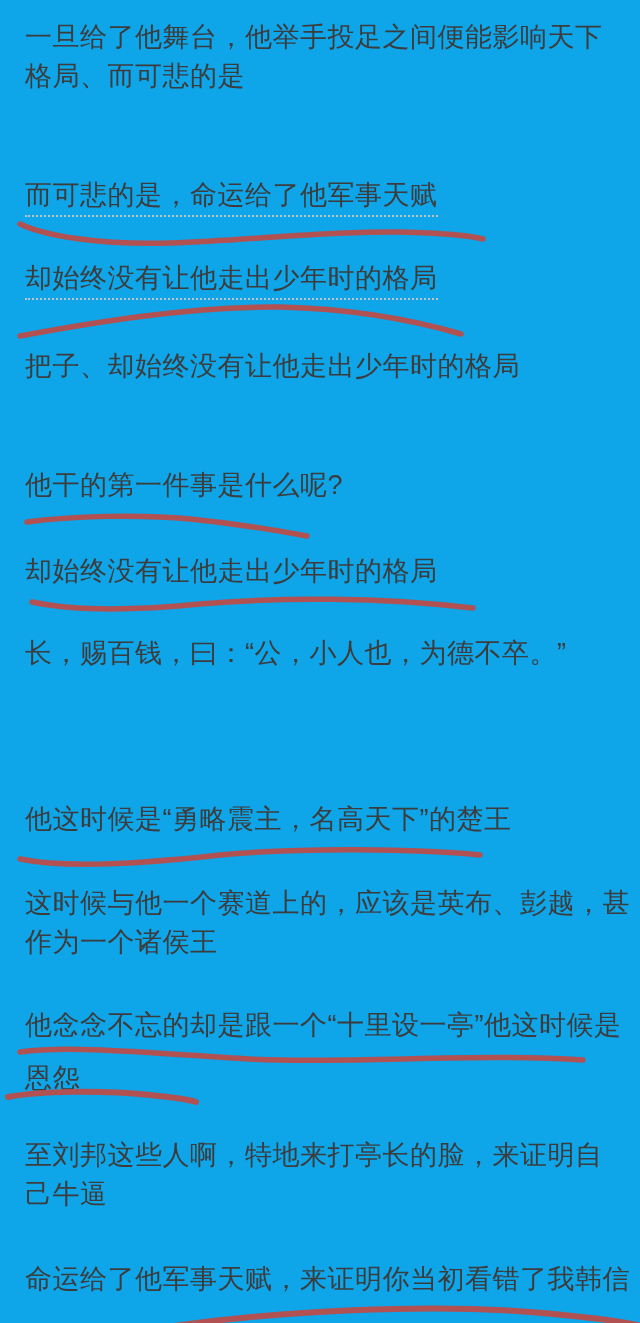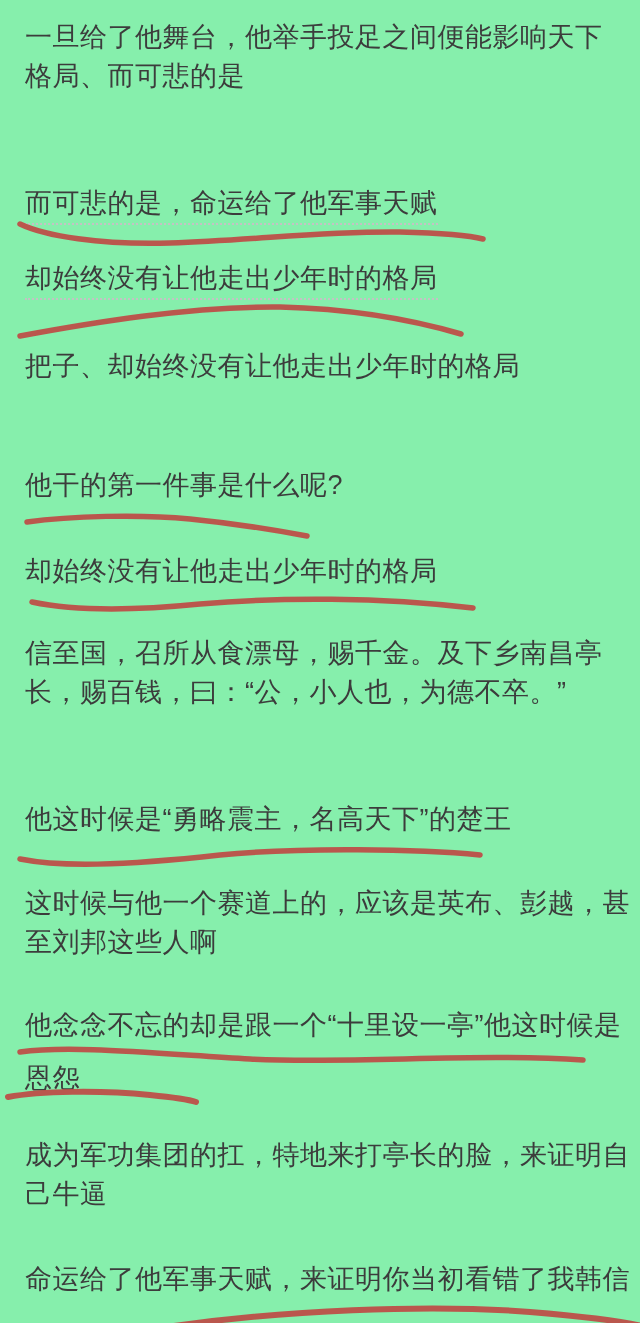--- a/index.html
+++ b/index.html
@@ -1,20 +1,20 @@
 <!DOCTYPE html>
 <html><head>
 <meta charset="utf-8">
 <style>
   html,body{margin:0;padding:0;}
   .page{
     position:relative;
     width:640px;
     height:1323px;
-    background:#86efac;
+    background:#0ea5e9;
     overflow:hidden;
     font-family:"Liberation Sans", sans-serif;
   }
   .para{
     position:absolute;
     left:25px;
     width:594px;
     color:#3c3c3c;
     font-size:27px;
     letter-spacing:0.5px;
@@ -47,61 +47,60 @@
 </head>
 <body>
 
 <div class="page">
 
   <div class="para" style="top:18px">
     <div class="line">一旦给了他舞台，他举手投足之间便能影响天下</div>
     <div class="line">格局、而可悲的是</div>
   </div>
 
-  <div class="para dotted" style="top:184px">
+  <div class="para dotted" style="top:176px">
     <div class="line"><span class="dotted-text">而可悲的是，命运给了他军事天赋</span></div>
   </div>
 
   <div class="para dotted" style="top:259px">
     <div class="line"><span class="dotted-text">却始终没有让他走出少年时的格局</span></div>
   </div>
 
   <div class="para" style="top:347px">
     <div class="line">把子、却始终没有让他走出少年时的格局</div>
   </div>
 
   <div class="para" style="top:466px">
     <div class="line">他干的第一件事是什么呢?</div>
   </div>
 
   <div class="para" style="top:552px">
     <div class="line">却始终没有让他走出少年时的格局</div>
   </div>
 
   <div class="para" style="top:634px">
-    <div class="line">信至国，召所从食漂母，赐千金。及下乡南昌亭</div>
     <div class="line">长，赐百钱，曰：“公，小人也，为德不卒。”</div>
   </div>
 
   <div class="para" style="top:800px">
     <div class="line">他这时候是“勇略震主，名高天下”的楚王</div>
   </div>
 
   <div class="para" style="top:884px">
     <div class="line">这时候与他一个赛道上的，应该是英布、彭越，甚</div>
-    <div class="line">至刘邦这些人啊</div>
+    <div class="line">作为一个诸侯王</div>
   </div>
 
   <div class="para" style="top:1006px">
     <div class="line gap-after">他念念不忘的却是跟一个“十里设一亭”他这时候是</div>
     <div class="line">恩怨</div>
   </div>
 
   <div class="para" style="top:1136px">
-    <div class="line">成为军功集团的扛，特地来打亭长的脸，来证明自</div>
+    <div class="line">至刘邦这些人啊，特地来打亭长的脸，来证明自</div>
     <div class="line">己牛逼</div>
   </div>
 
   <div class="para" style="top:1260px">
     <div class="line">命运给了他军事天赋，来证明你当初看错了我韩信</div>
   </div>
 
   <svg class="marker-overlay" viewBox="0 0 640 1323" xmlns="http://www.w3.org/2000/svg">
     <path stroke-width="5.5" d="M20,224 C45,236 100,245 170,243 C260,240 320,231 400,232 C440,233 468,235 483,239"></path>
     <path stroke-width="5.5" d="M20,336 C90,323 190,306 280,307 C360,309 420,322 461,334"></path>

